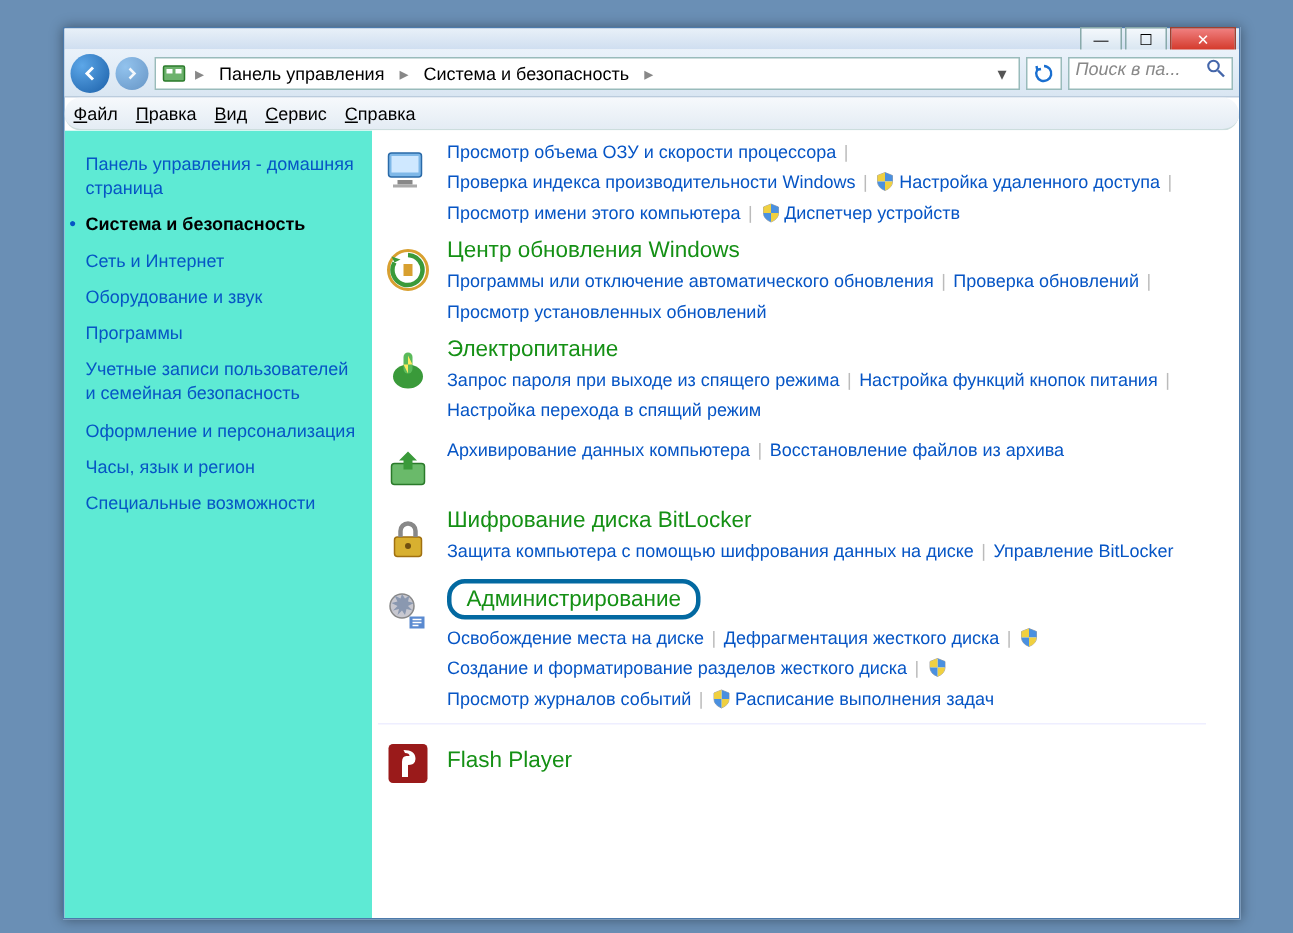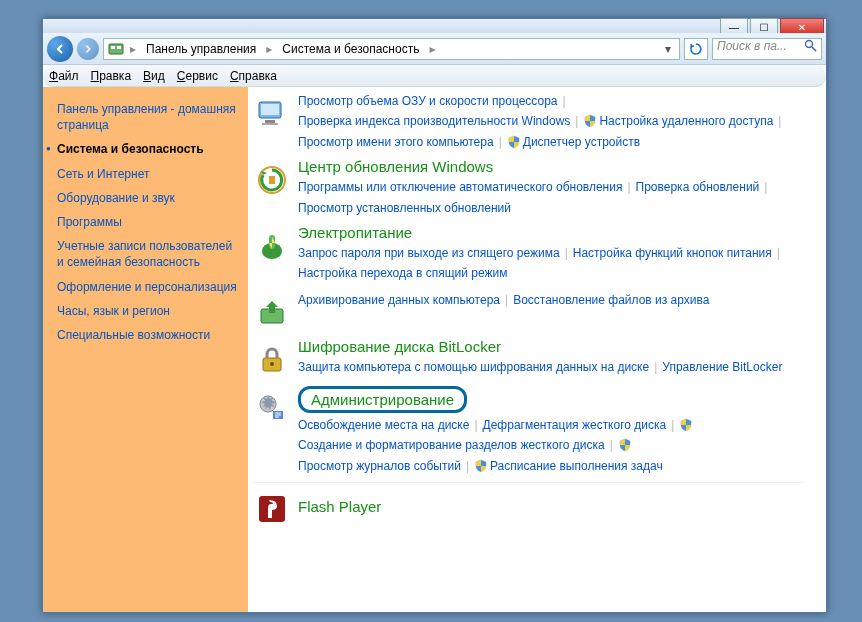--- a/index.html
+++ b/index.html
@@ -19,21 +19,21 @@
 .addr span.sep { color: #888; padding: 0 2px; }
 .addr span.crumb { padding: 1px 4px; }
 .addr .dd { margin-left: auto; color: #555; padding: 0 4px; }
 .refresh { width: 24px; height: 22px; background: #fff; border: 1px solid #9bb; display: flex; align-items: center; justify-content: center; color: #1a6f1a; font-size: 13px; }
 .search { width: 110px; height: 22px; background: #fff; border: 1px solid #9bb; display: flex; align-items: flex-start; padding: 0 4px; color: #888; font-style: italic; }
 .search .mag { margin-left: auto; color: #46a; font-style: normal; }
 .menubar { height: 22px; background: linear-gradient(#f6f9fc,#e4ecf4); border-bottom: 1px solid #cdd; display: flex; align-items: center; padding: 0 6px; gap: 12px; border-radius: 11px; }
 .menubar span { text-decoration: underline; text-decoration-color: transparent; }
 .menubar span::first-letter { text-decoration: underline; }
 .body { flex: 1; display: flex; overflow: hidden; }
-.sidebar { width: 205px; background: #fdba74; padding: 10px 8px 10px 14px; }
+.sidebar { width: 205px; background: #5eead4; padding: 10px 8px 10px 14px; }
 .sidebar a { display: block; color: #0655c5; text-decoration: none; padding: 4px 0; line-height: 1.35; }
 .sidebar a.active { color: #000; font-weight: bold; position: relative; }
 .sidebar a.active::before { content: "●"; position: absolute; left: -11px; color: #0655c5; font-size: 8px; top: 7px; }
 .content { flex: 1; overflow-y: auto; padding: 4px 22px 10px 4px; background: #fff; }
 .cat { display: flex; margin-bottom: 6px; }
 .cat-ic { width: 40px; min-width: 40px; height: 40px; margin-right: 6px; margin-top: 2px; display: flex; align-items: center; justify-content: center; font-size: 28px; }
 .cat-body { flex: 1; }
 .cat-title { color: #159015; font-size: 15px; margin-bottom: 2px; display: inline-block; text-align: center; }
 .cat-title.highlight { border: 3px solid #0369a1; border-radius: 12px; padding: 2px 10px; box-shadow: inset 0 0 2px rgba(255,255,255,.8); }
 .links { line-height: 1.7; }

